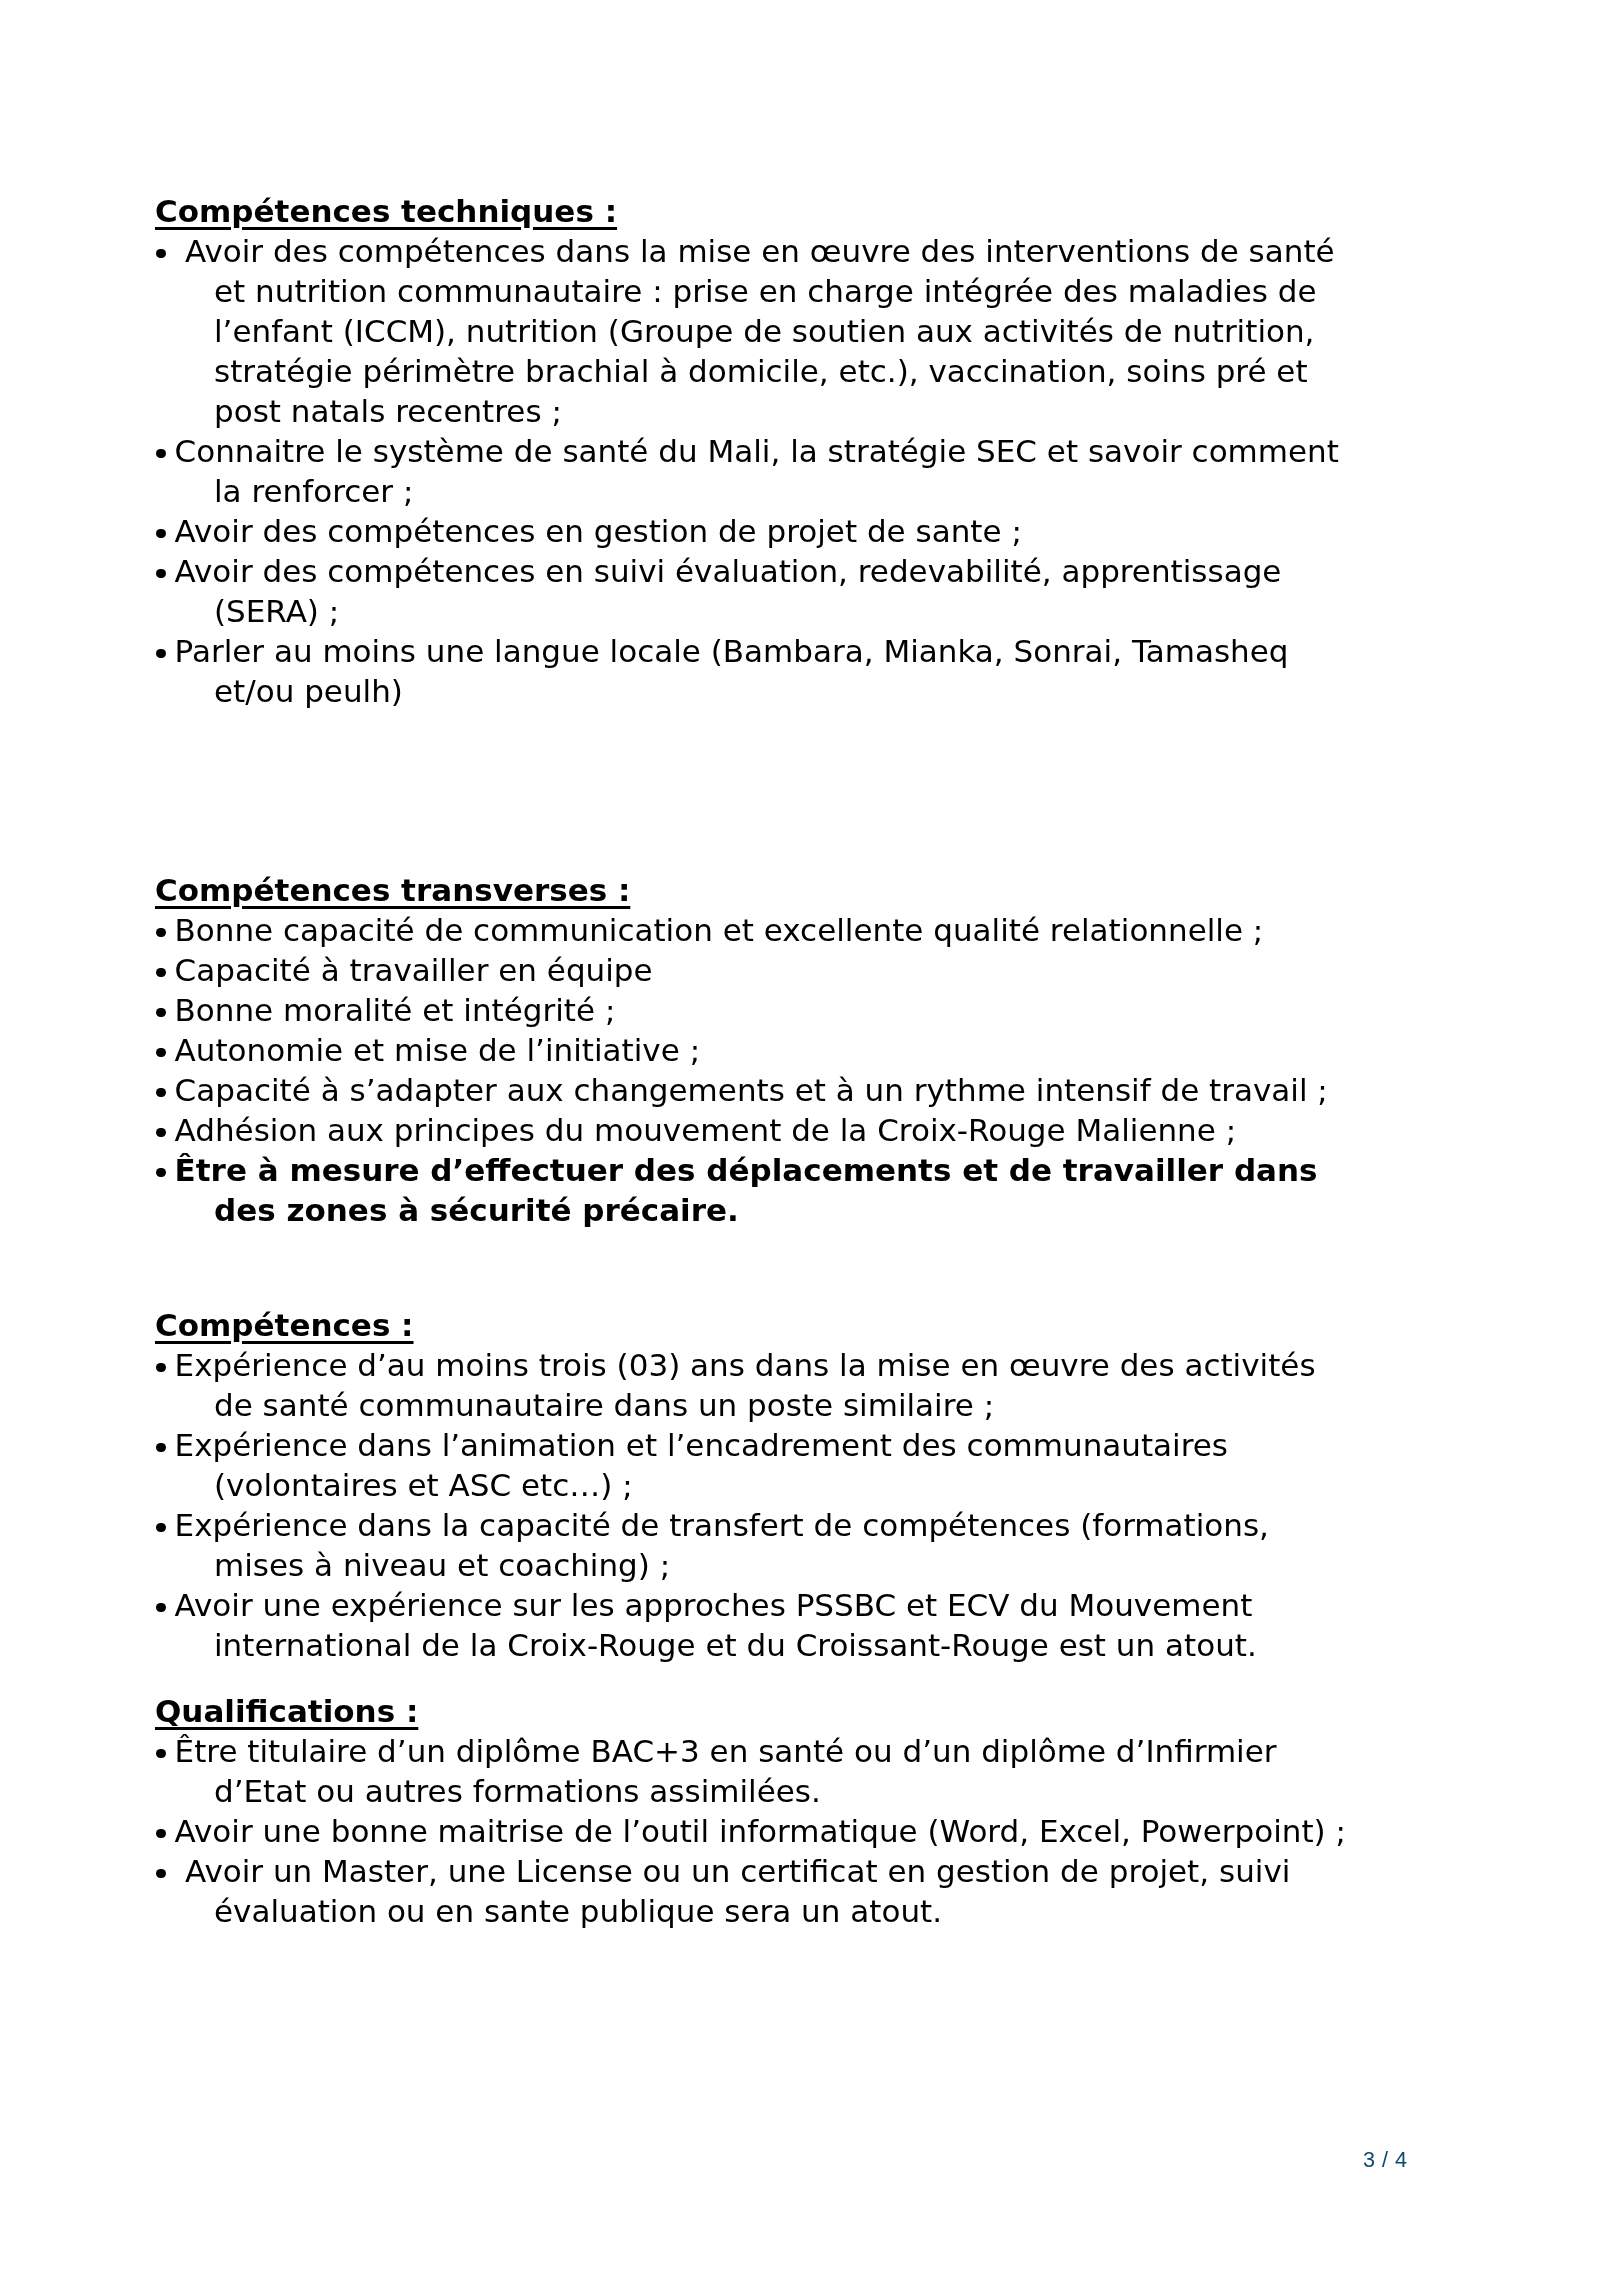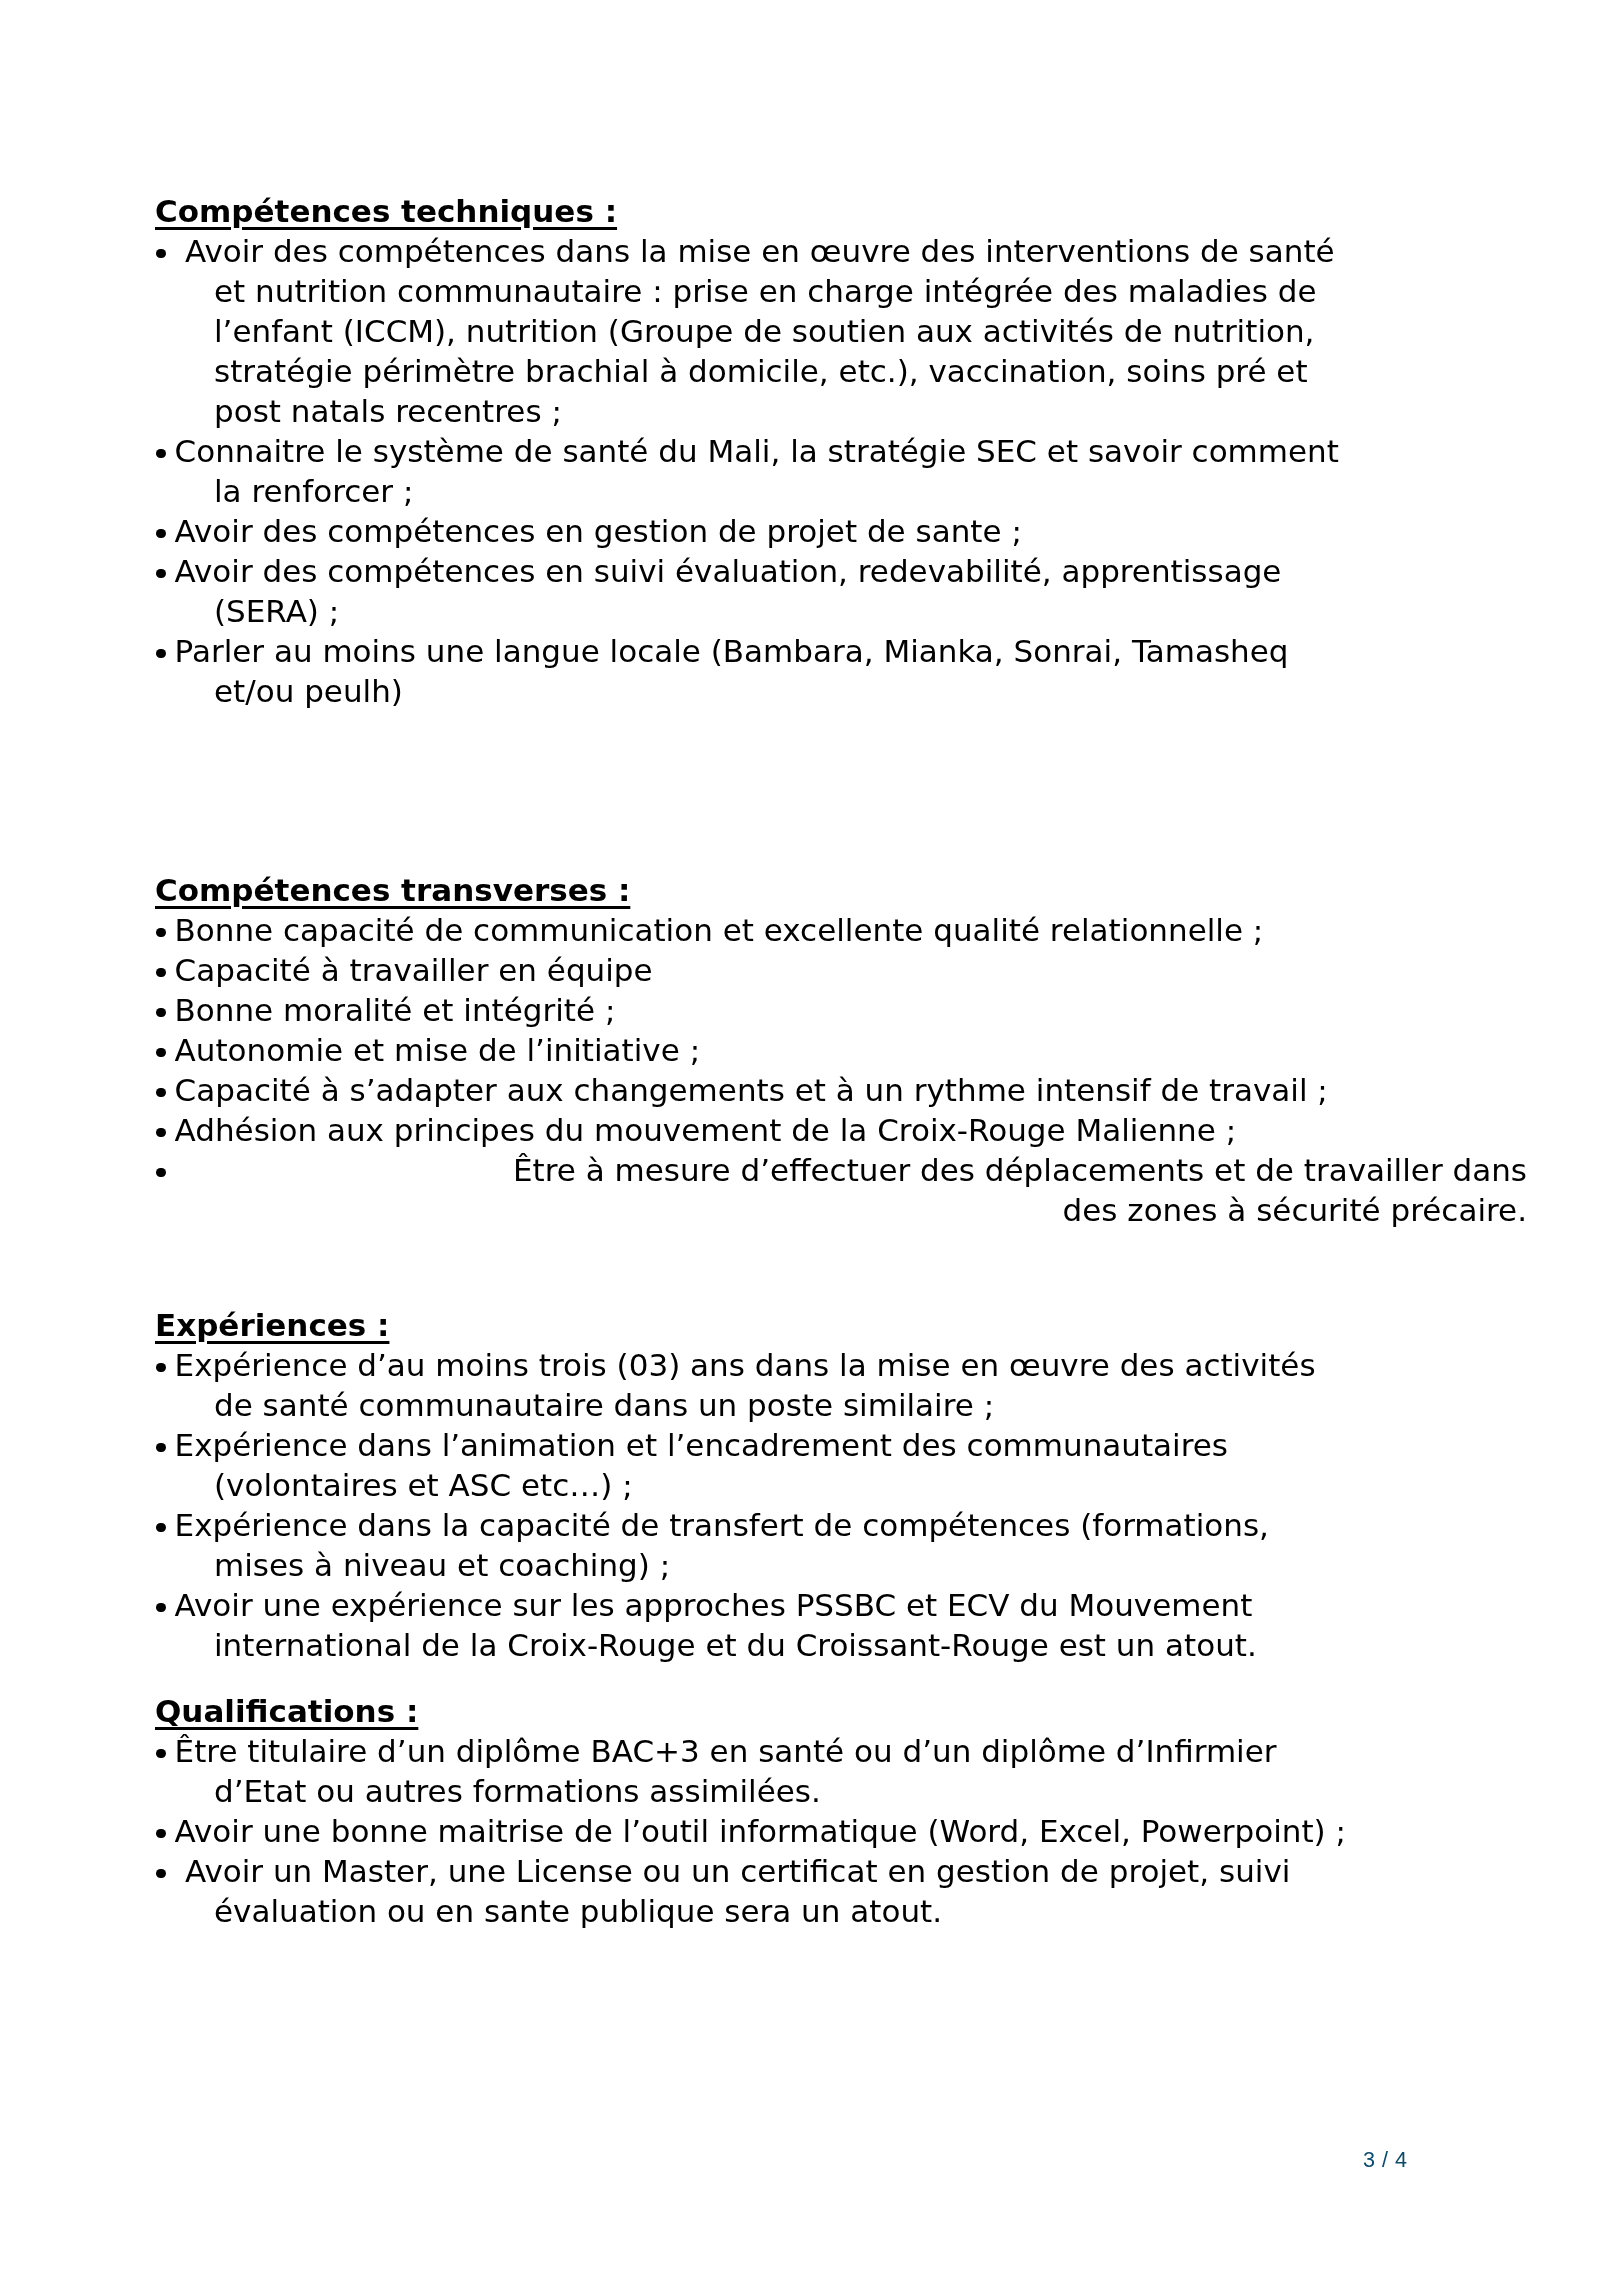--- a/index.html
+++ b/index.html
@@ -8,21 +8,21 @@
   .section { position: absolute; left: 155px; width: 1372px; font-family: "DejaVu Sans", sans-serif; font-size: 31px; }
   .heading { height: 40px; line-height: 40px; font-weight: bold; white-space: nowrap; }
   .heading span { text-decoration: underline; text-decoration-thickness: 2.9px; text-underline-offset: 4.9px; }
   .item { position: relative; }
   .line { height: 40px; line-height: 40px; white-space: nowrap; }
   .line.first { padding-left: 19.6px; }
   .line.first.spaced { padding-left: 30px; }
   .line.cont { padding-left: 59px; }
   .bullet { position: absolute; left: 1px; top: 0; height: 40px; line-height: 40px; font-size: 23.5px; }
   .bullet::before { content: ""; display: inline-block; width: 9.8px; height: 9.8px; border-radius: 50%; background: #000; vertical-align: middle; position: relative; top: 1px; }
-  .item.bold .line { font-weight: normal; text-align: right; }
+  .item.bold .line { font-weight: bold; }
   .page-number { position: absolute; left: 1363px; top: 2147px; font-family: "Liberation Sans", sans-serif; font-size: 21.6px; color: #0c4a6e; white-space: nowrap; letter-spacing: 0.5px; }
 </style>
 </head>
 <body>
 
 <div class="page">
 
   <div class="section" style="top:191px;">
     <div class="heading"><span>Compétences techniques :</span></div>
 
@@ -83,21 +83,21 @@
       <div class="line first">Adhésion aux principes du mouvement de la Croix-Rouge Malienne ;</div>
     </div>
     <div class="item bold">
       <span class="bullet"></span>
       <div class="line first">Être à mesure d’effectuer des déplacements et de travailler dans</div>
       <div class="line cont">des zones à sécurité précaire.</div>
     </div>
   </div>
 
   <div class="section" style="top:1305px;">
-    <div class="heading"><span>Expériences :</span></div>
+    <div class="heading"><span>Compétences :</span></div>
 
     <div class="item">
       <span class="bullet"></span>
       <div class="line first">Expérience d’au moins trois (03) ans dans la mise en œuvre des activités</div>
       <div class="line cont">de santé communautaire dans un poste similaire ;</div>
     </div>
     <div class="item">
       <span class="bullet"></span>
       <div class="line first">Expérience dans l’animation et l’encadrement des communautaires</div>
       <div class="line cont">(volontaires et ASC etc…) ;</div>

